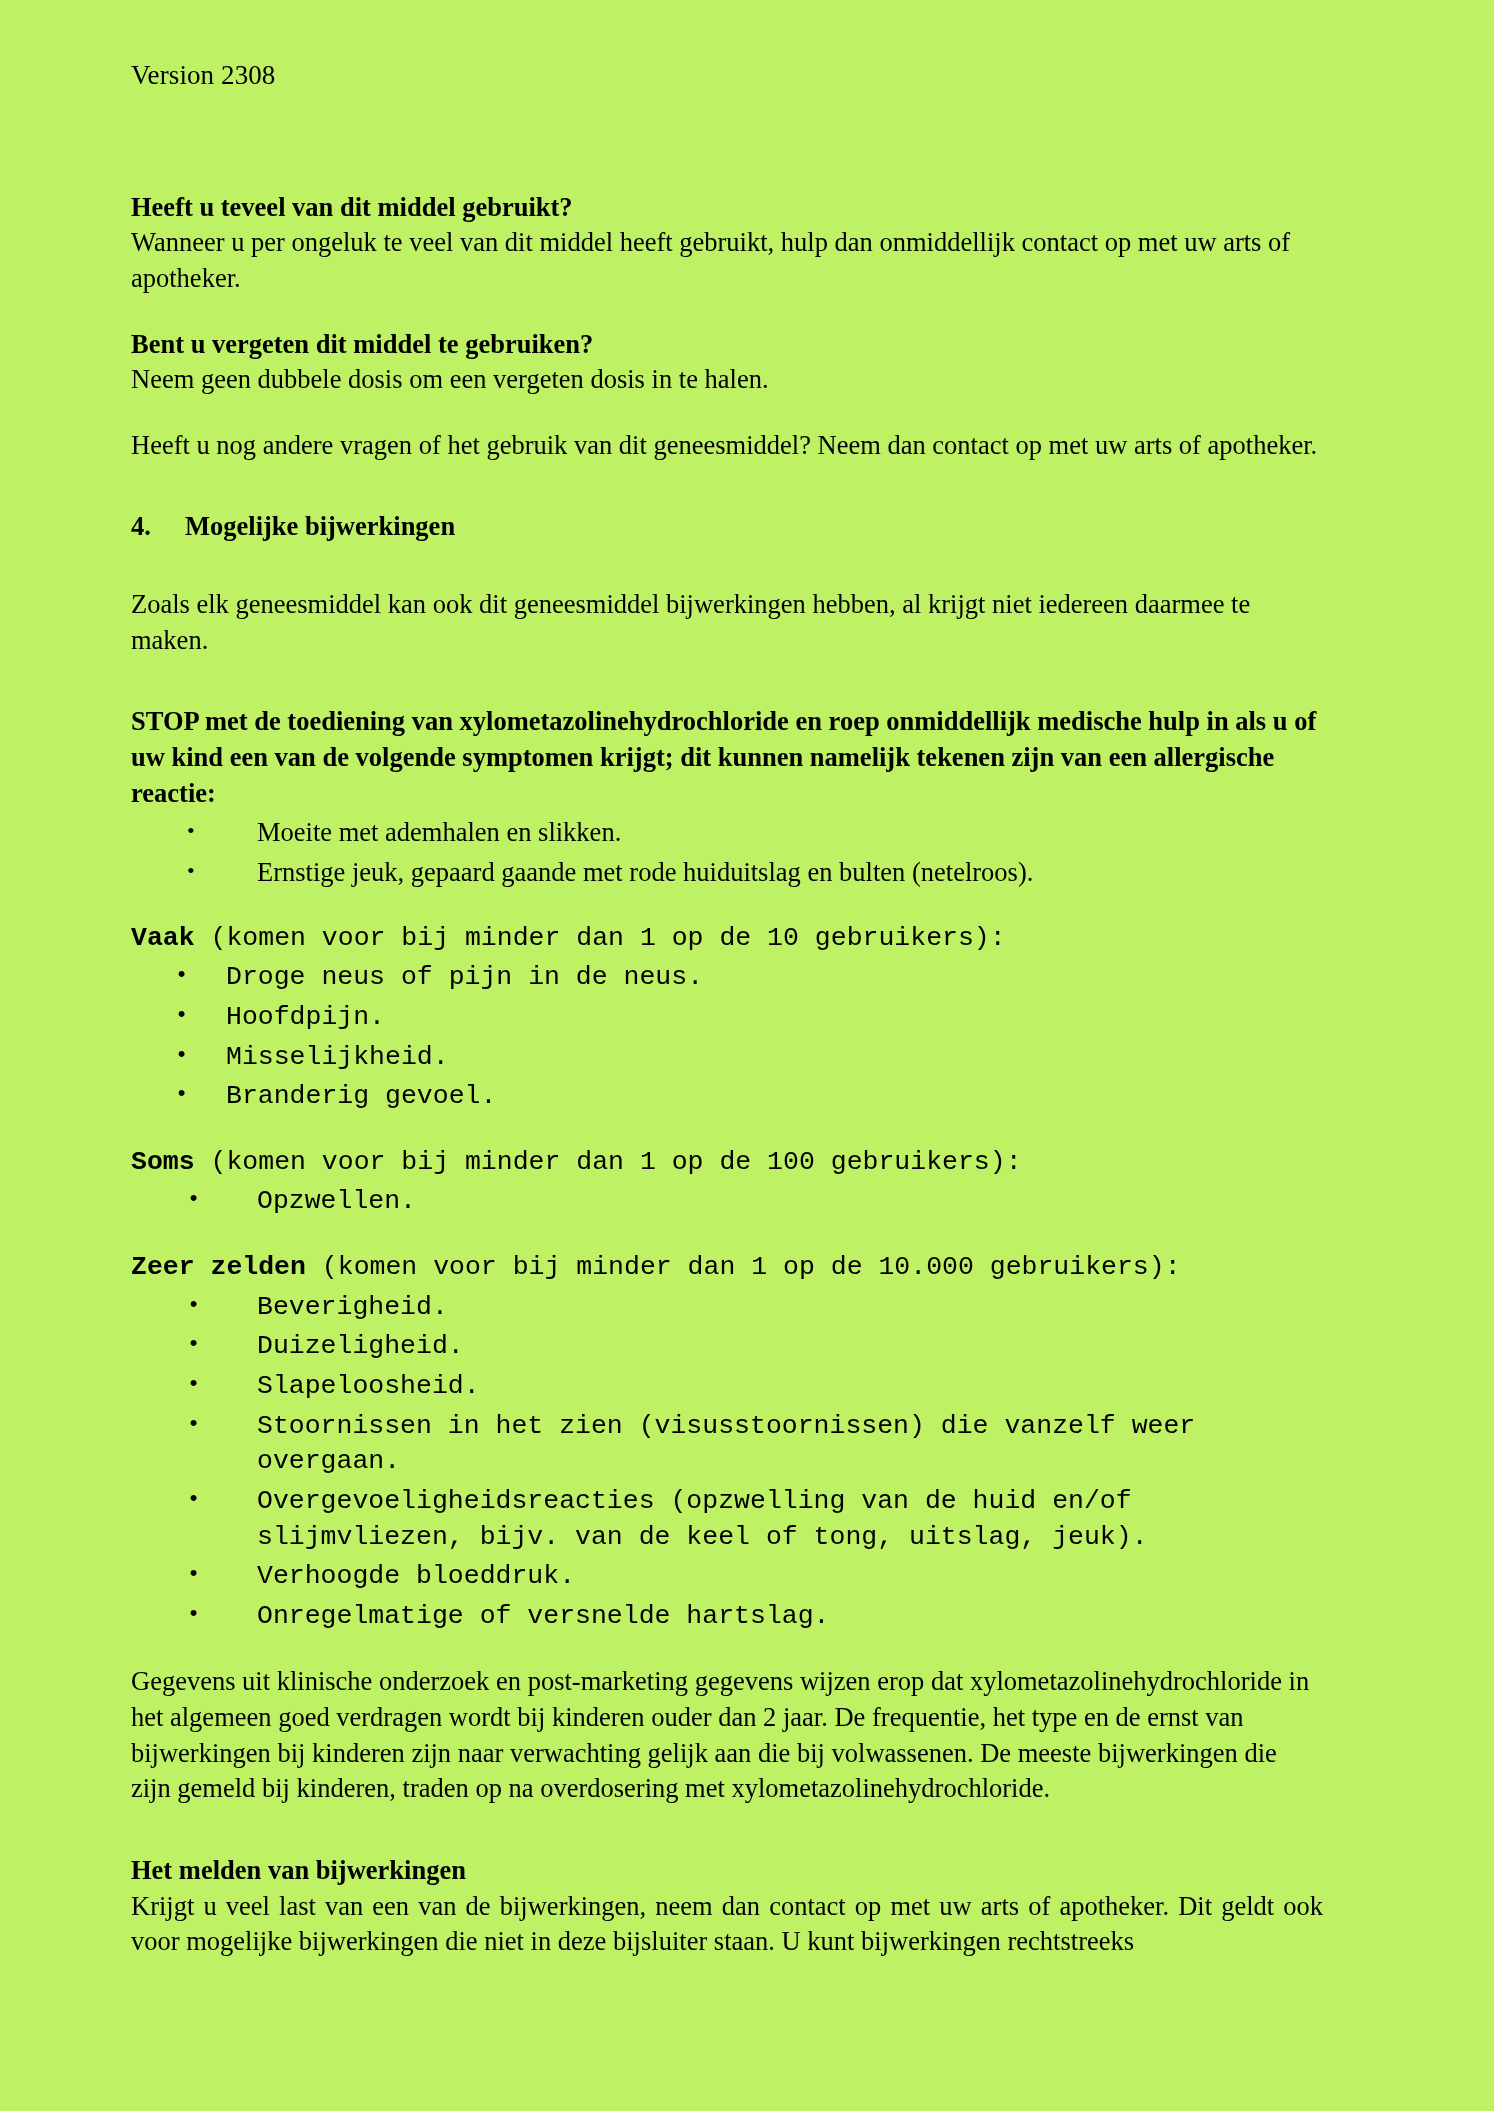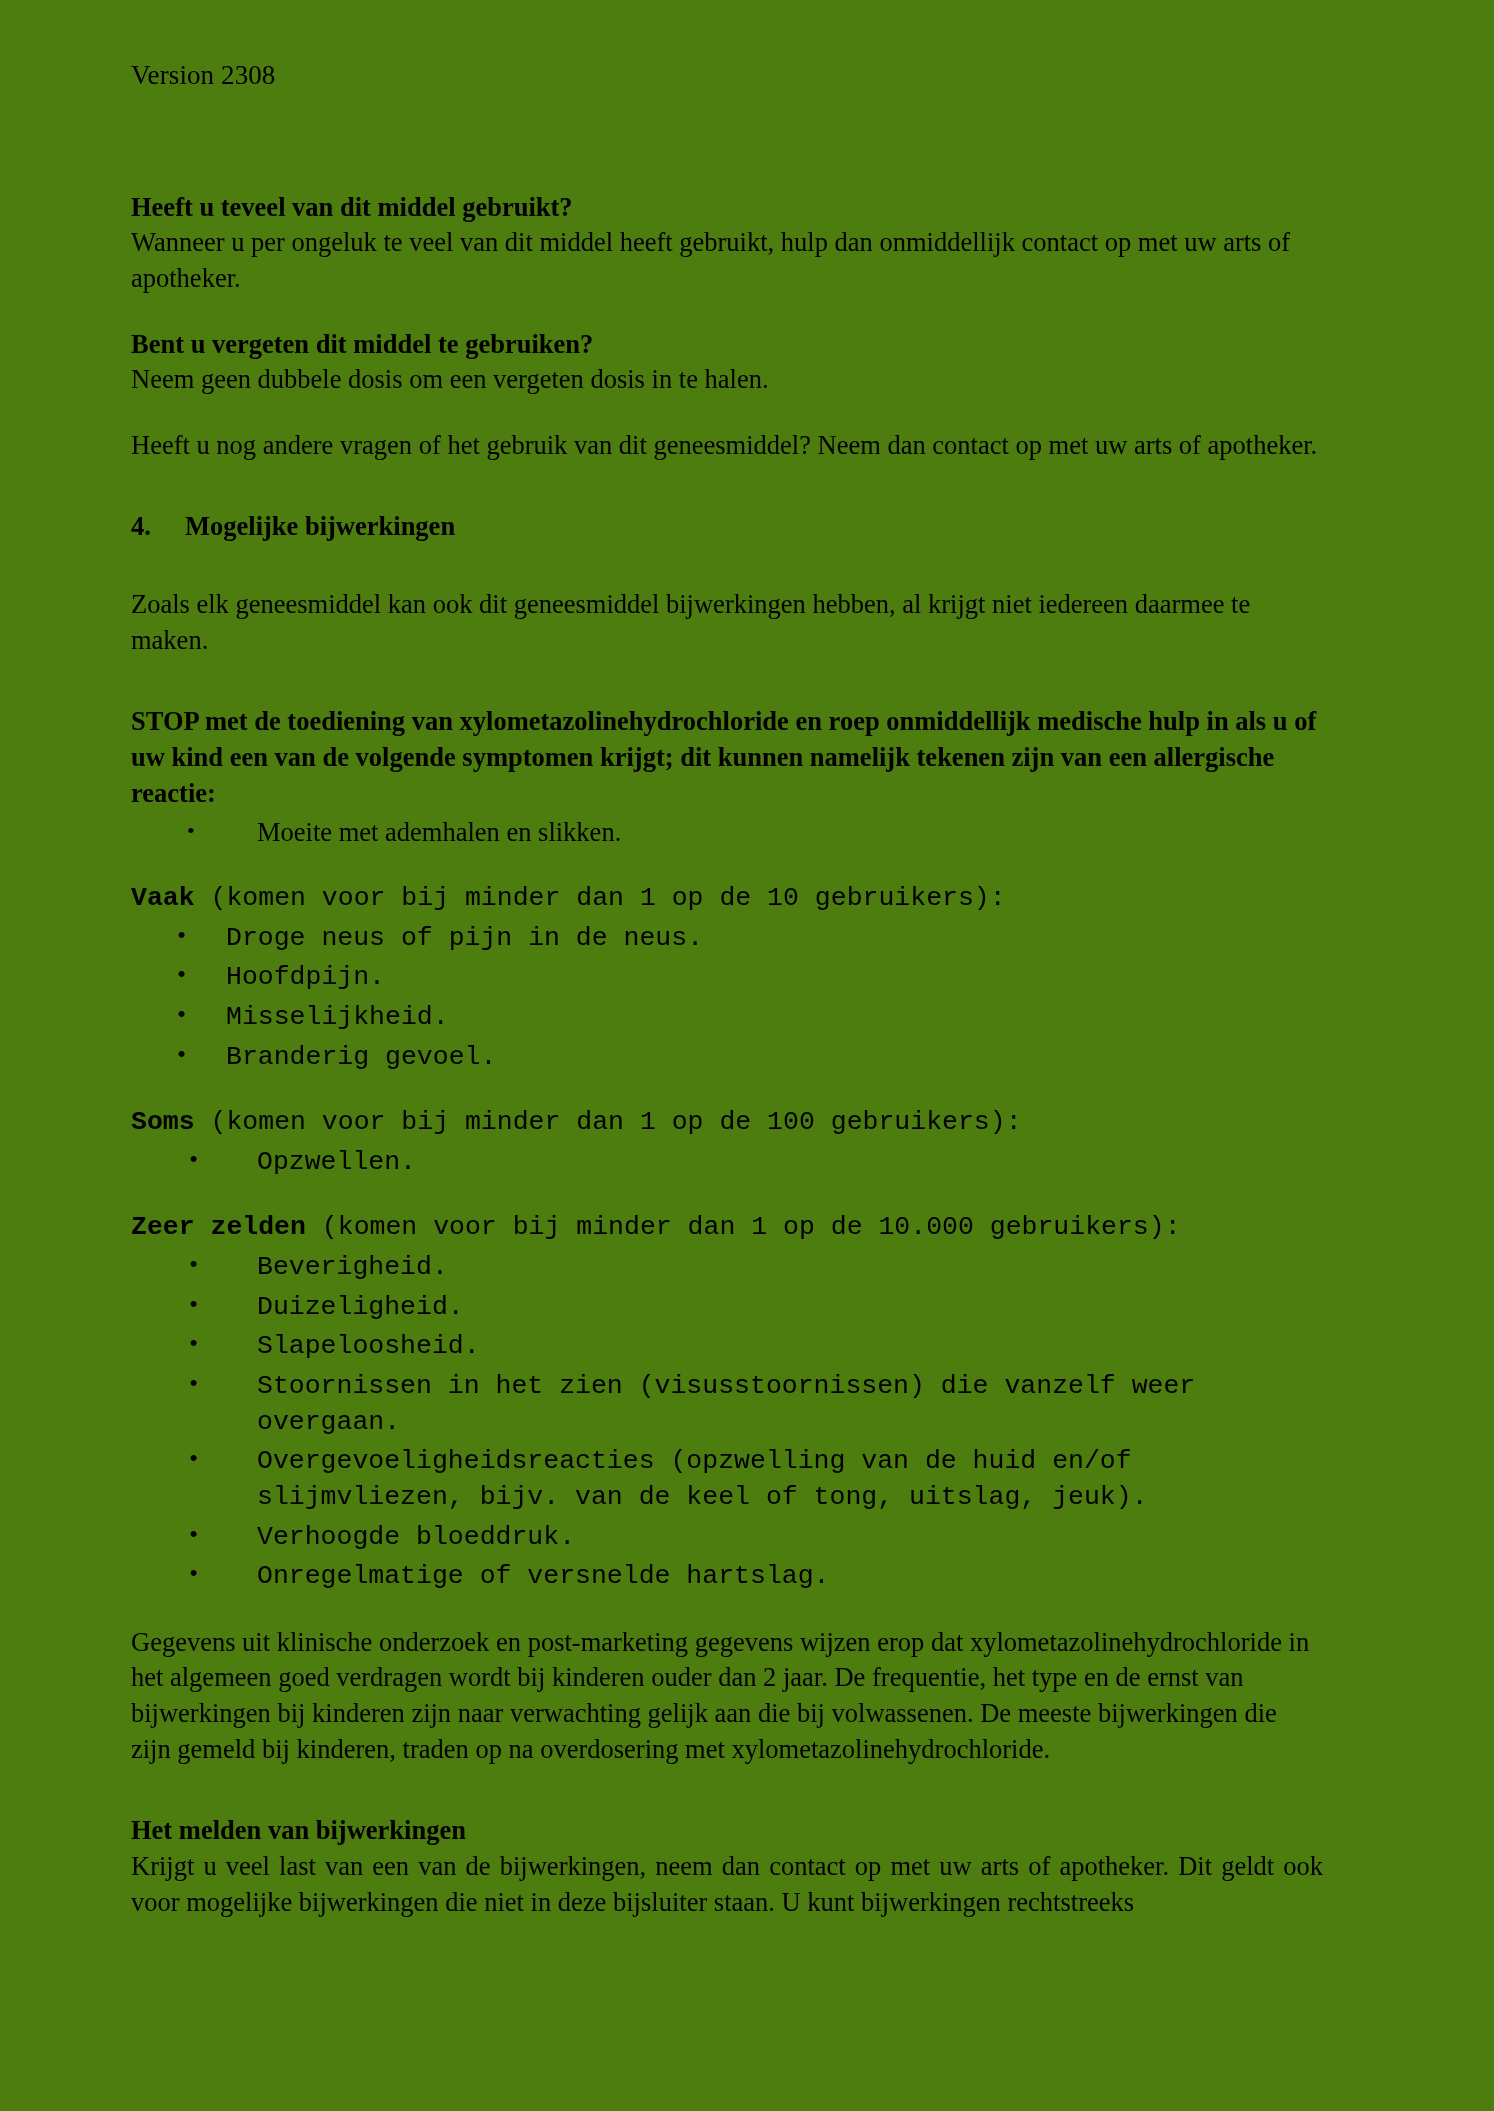--- a/index.html
+++ b/index.html
@@ -9,21 +9,21 @@
     background: #ffffff;
   }
   body {
     font-family: "Liberation Serif", "DejaVu Serif", serif;
     color: #000000;
   }
   .page {
     position: relative;
     width: 1494px;
     height: 2111px;
-    background: #4d7c0f;
+    background: #bef264;
     box-sizing: border-box;
     overflow: hidden;
   }
   .content {
     position: absolute;
     left: 131px;
     top: 58px;
     width: 1192px;
   }
   .doc-header {
@@ -125,20 +125,21 @@
     <div class="blk-lg">
       <p>Zoals elk geneesmiddel kan ook dit geneesmiddel bijwerkingen hebben, al krijgt niet iedereen daarmee te maken.</p>
     </div>
 
     <div>
       <p class="bold">STOP met de toediening van xylometazolinehydrochloride en roep onmiddellijk medische hulp in als u of uw kind een van de volgende symptomen krijgt; dit kunnen namelijk tekenen zijn van een allergische reactie:</p>
     </div>
 
     <ul class="bullets" id="allergy-list">
         <li>Moeite met ademhalen en slikken.</li>
+        <li>Ernstige jeuk, gepaard gaande met rode huiduitslag en bulten (netelroos).</li>
       </ul>
 
     <div id="frequency-groups">
         <div class="group" style="margin-top: 30px;">
           <p><span class="heading-run">Vaak</span><span> (komen voor bij minder dan 1 op de 10 gebruikers):</span></p>
           <ul class="bullets narrow">
             <li>Droge neus of pijn in de neus.</li>
             <li>Hoofdpijn.</li>
             <li>Misselijkheid.</li>
             <li>Branderig gevoel.</li>

